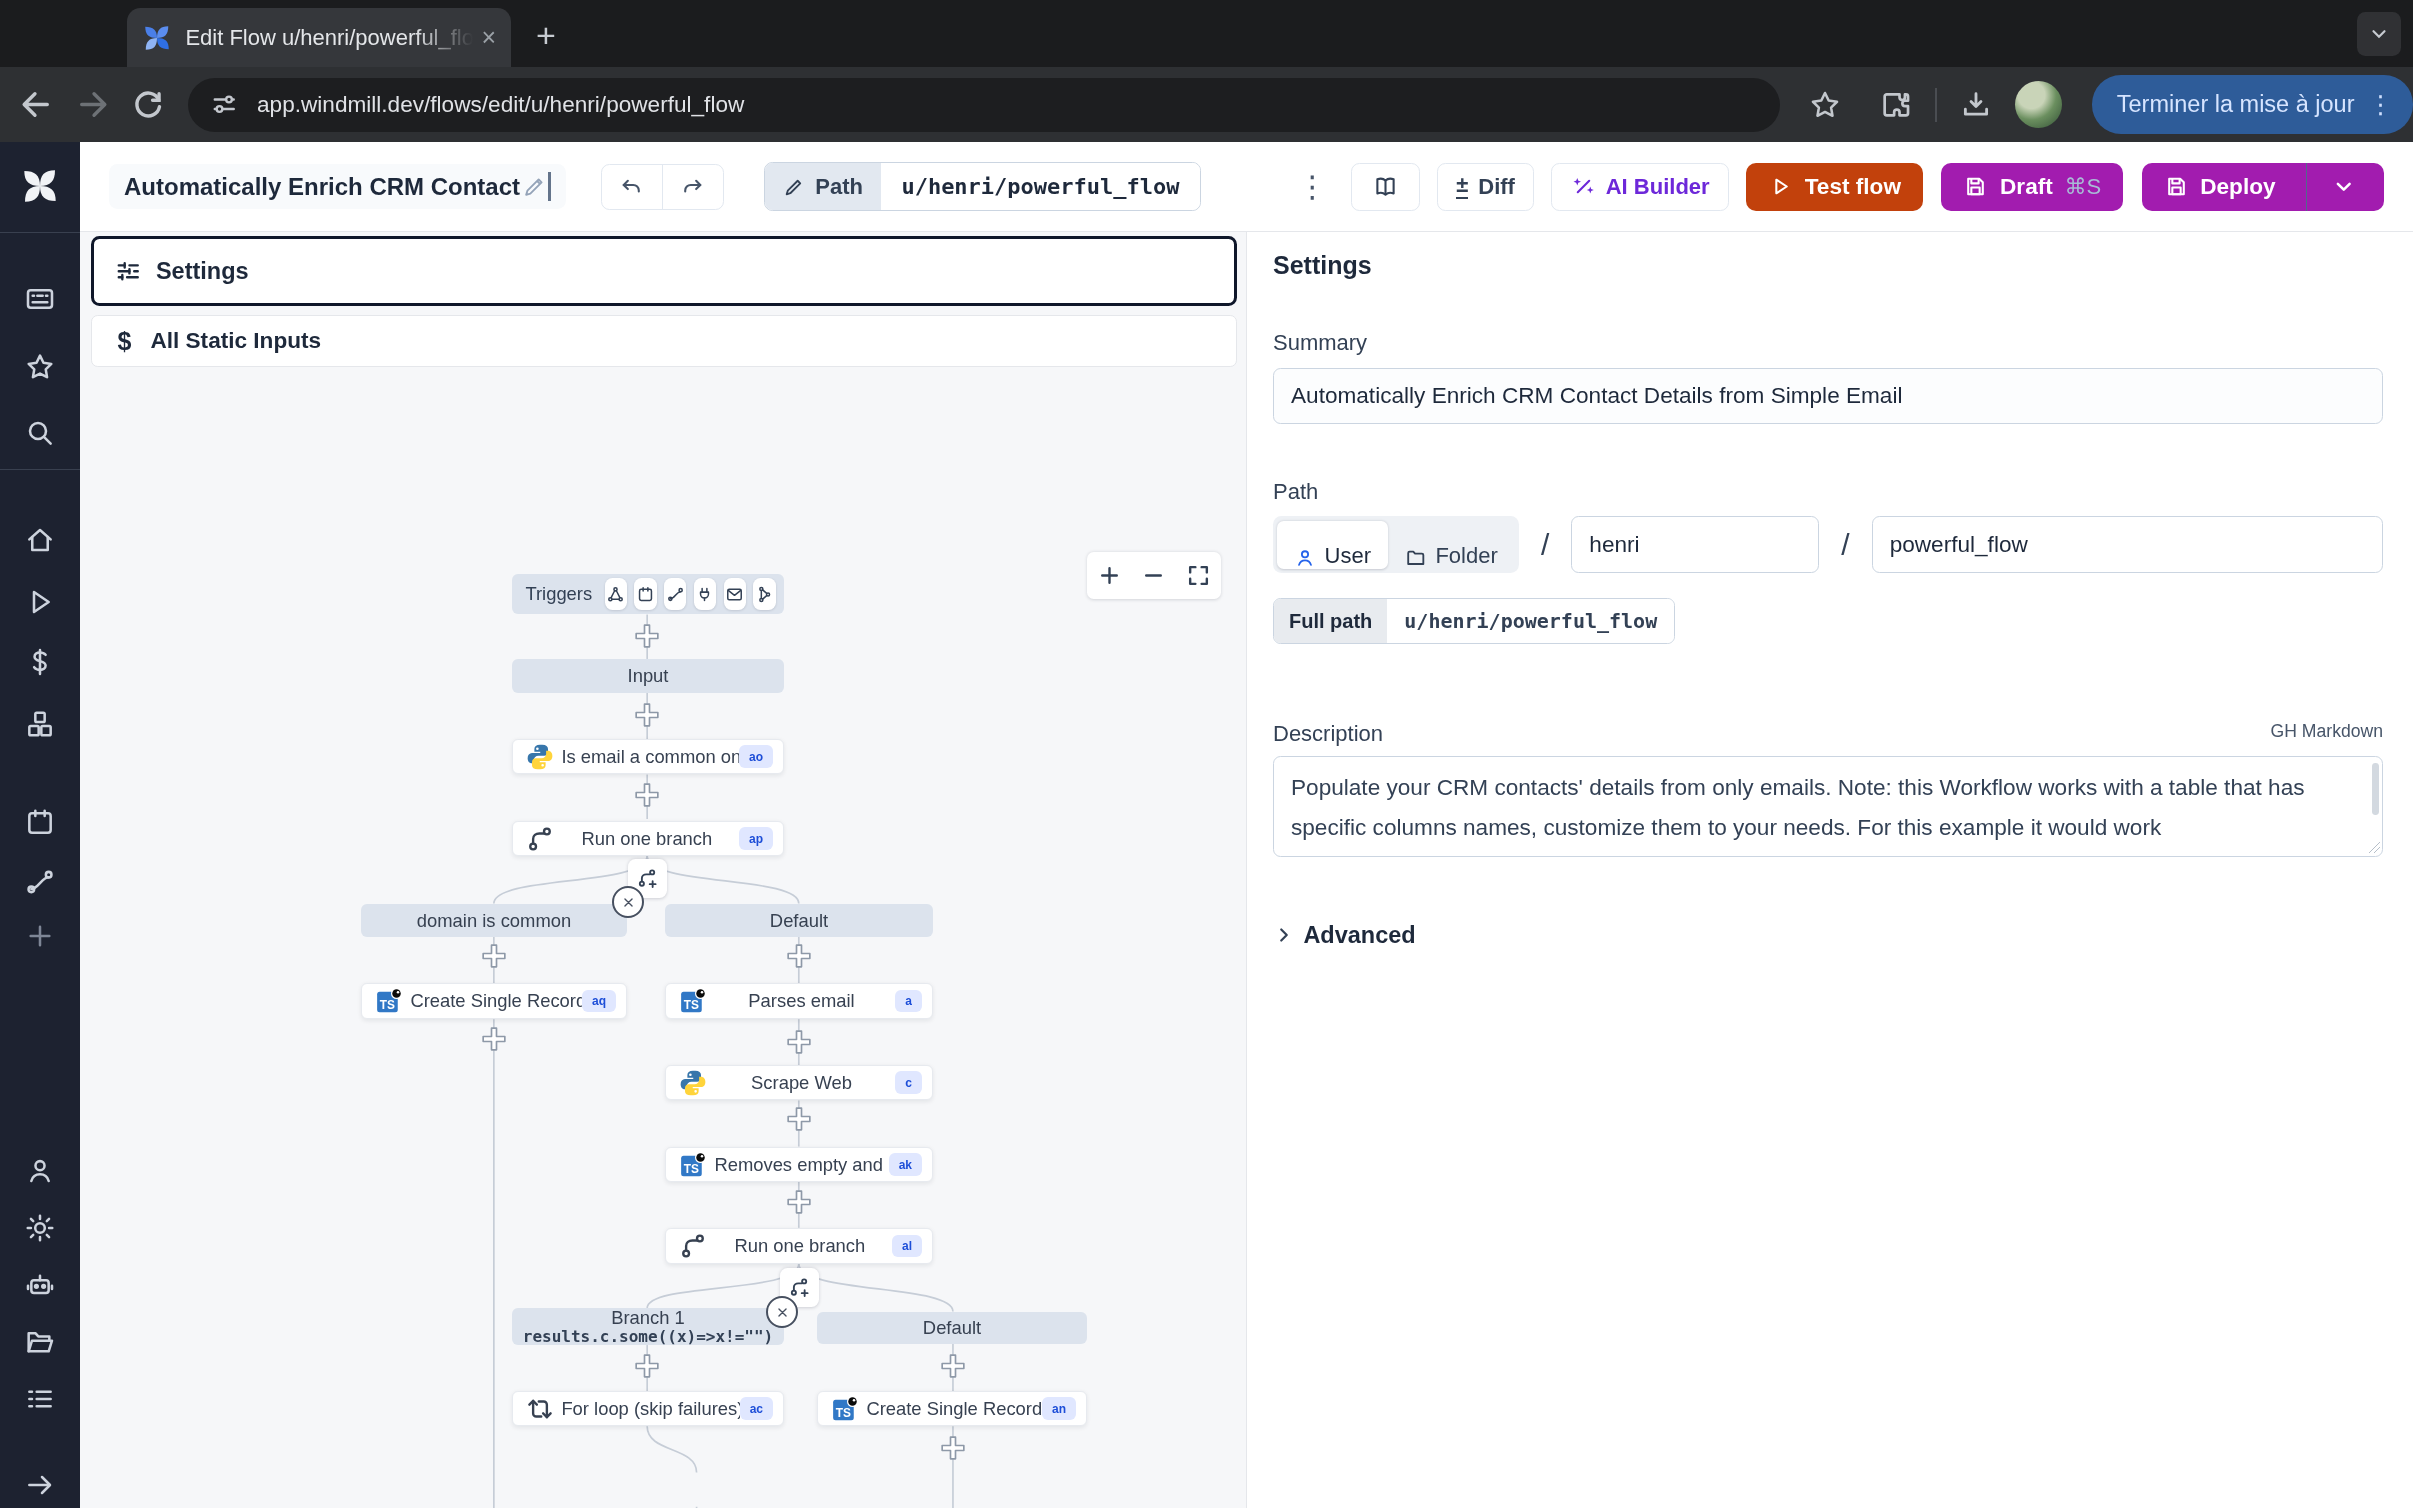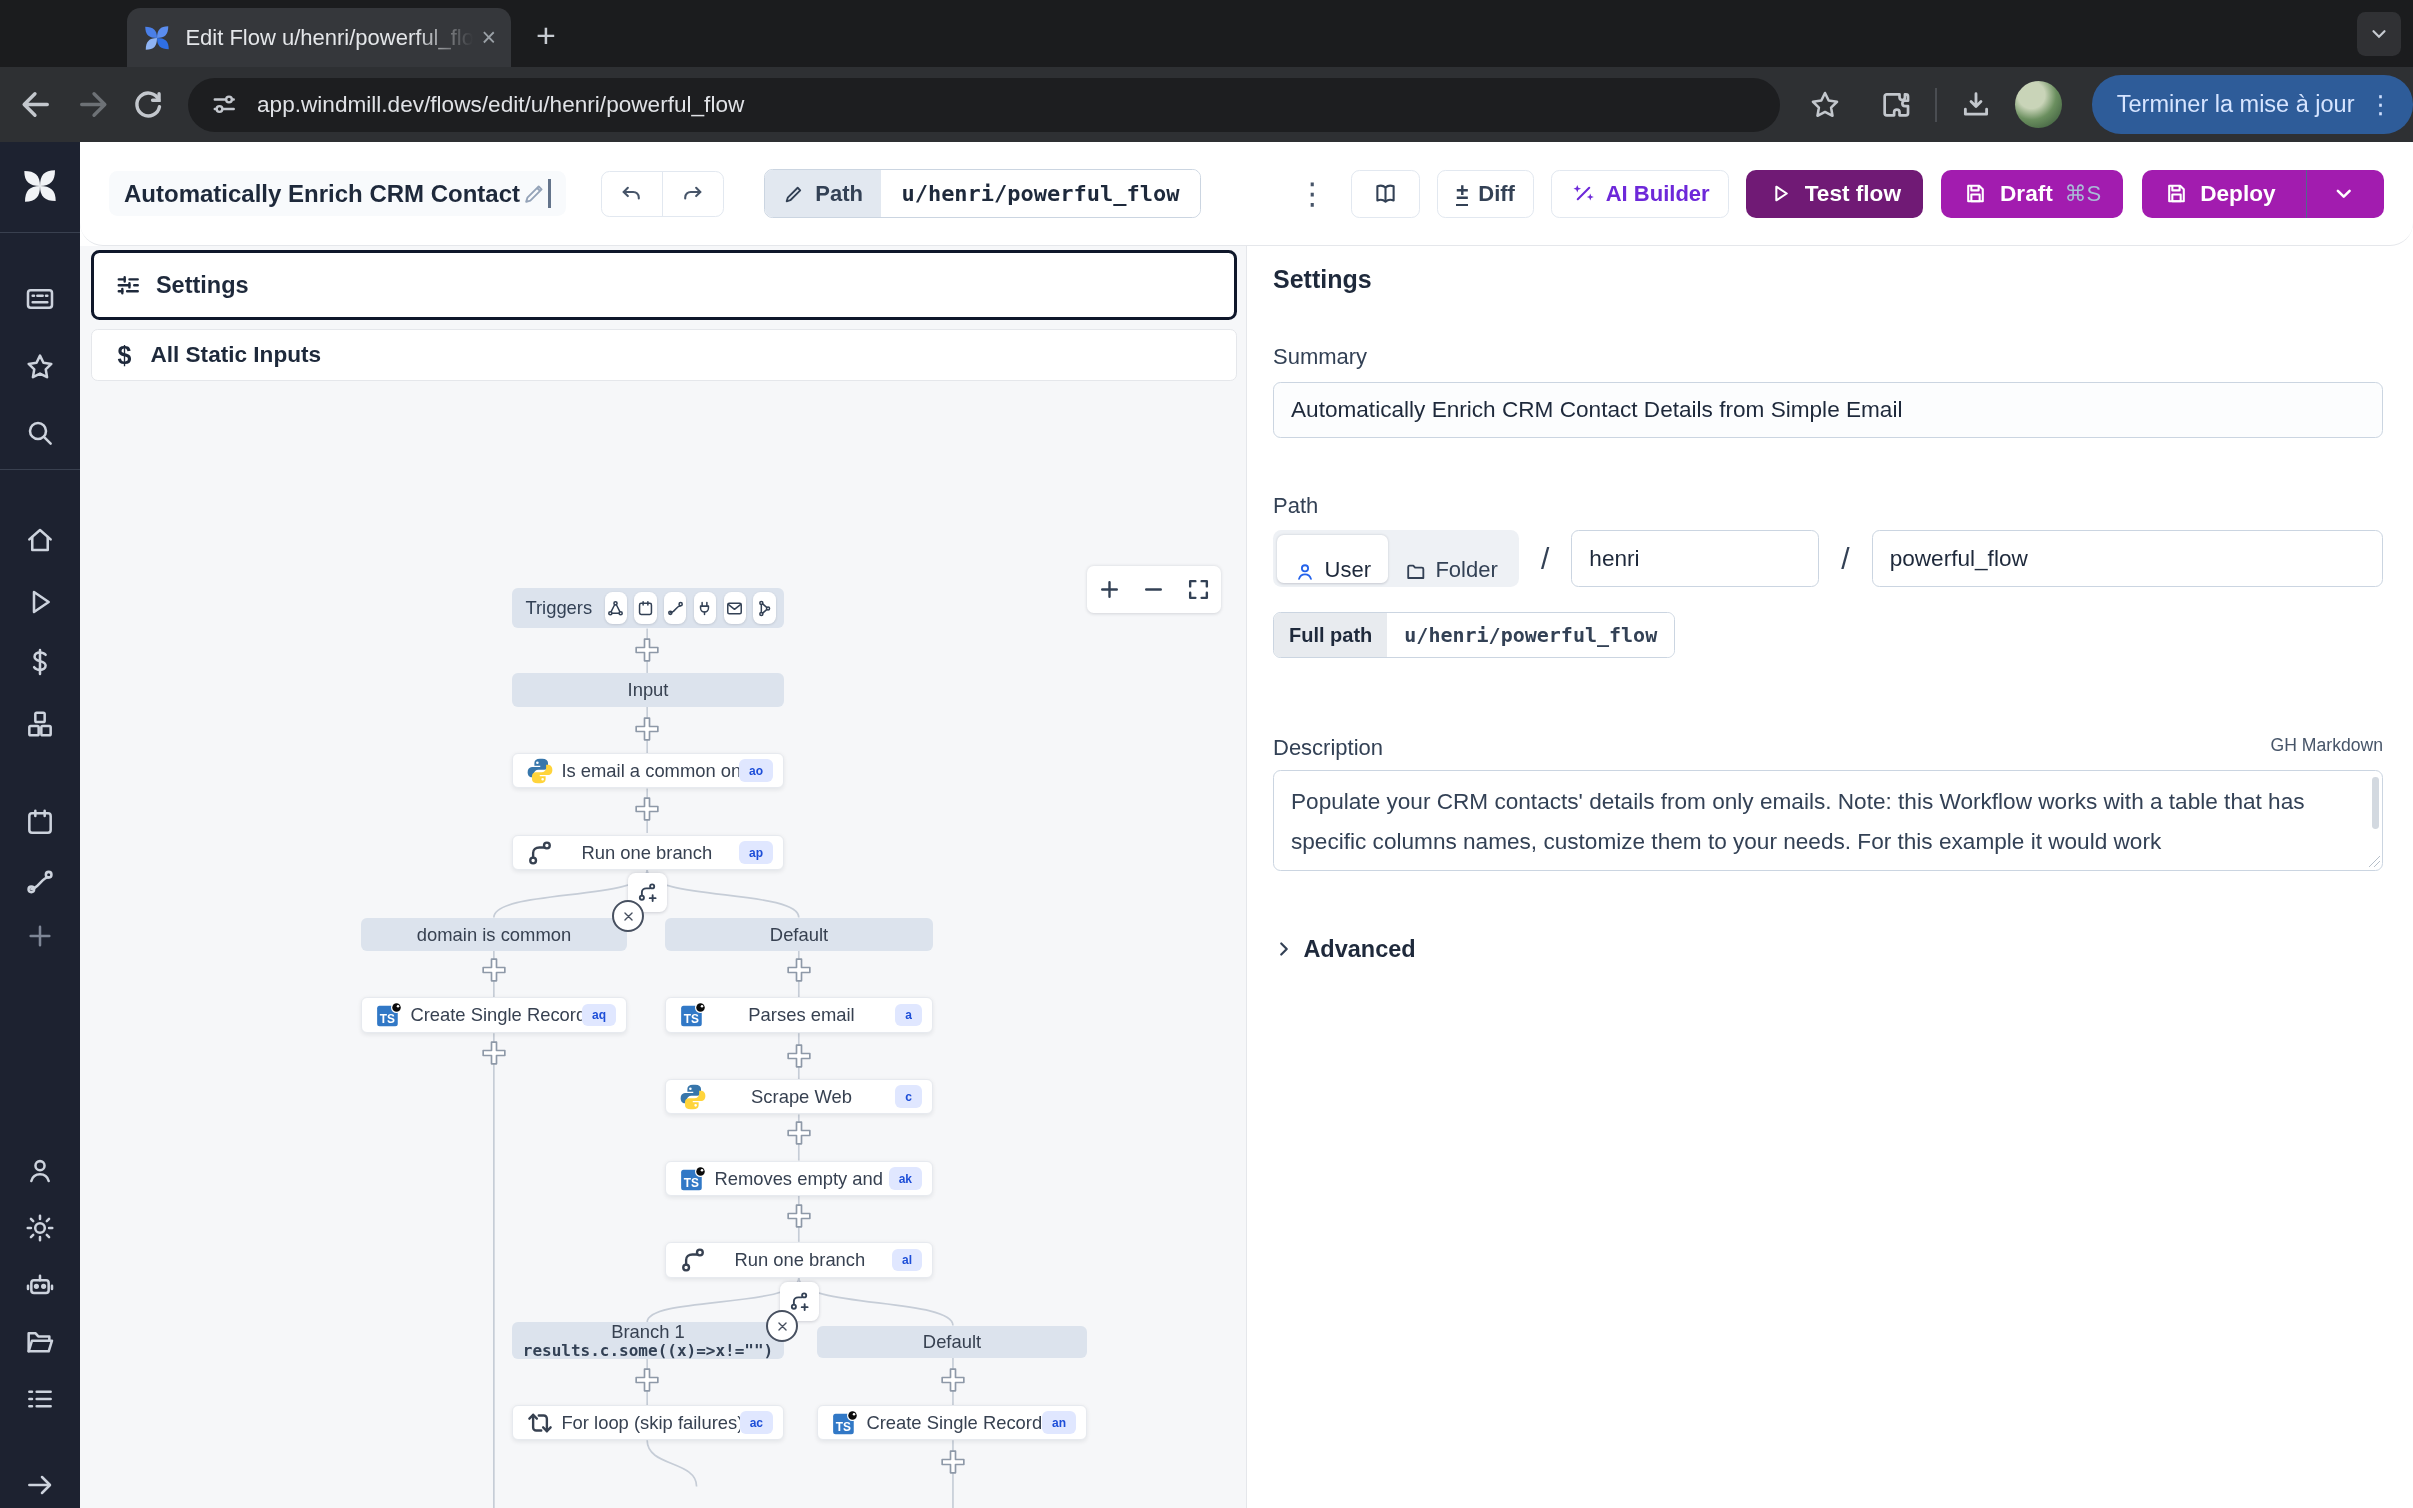--- a/index.html
+++ b/index.html
@@ -41,42 +41,42 @@
   
   #app{position:absolute;top:142px;left:0;width:2413px;height:1366px;display:flex;background:#fff;}
   #rail{position:relative;width:80px;flex:none;background:#1d2230;height:100%;}
   #rail .logo{position:absolute;left:20px;top:23.5px;width:40px;height:40px;color:#f1f3f6;}
   #rail .rsep{position:absolute;left:0;width:80px;height:0.8px;background:#39404f;}
   .railic{position:absolute;left:24px;width:32px;height:32px;color:#cdd3dd;}
   .railic.dim{color:#7e8696;}
   #main{flex:1;display:flex;flex-direction:column;min-width:0;}
 
   
-  #apphead{height:104px;flex:none;background:#fff;border-bottom:1.7px solid #e5e7eb;display:flex;align-items:center;box-sizing:border-box;border-radius:23px;}
+  #apphead{height:90px;flex:none;background:#fff;border-bottom:1.7px solid #e5e7eb;display:flex;align-items:center;box-sizing:border-box;}
   #titlechip{margin-left:29px;background:#f8fafc;border-radius:8.4px;padding:8.4px 15px;display:flex;align-items:center;}
   #titlechip .tt{font-size:24px;font-weight:bold;color:#1e293b;white-space:nowrap;}
   #titlechip .pen{width:25px;height:25px;color:#94a3b8;margin-left:1.7px;}
   #titlechip .caret{width:2.5px;height:28.5px;background:#64748b;margin-left:1.7px;}
   #undoredo{margin-left:35px;display:flex;border:1.7px solid #e2e8f0;border-radius:8.4px;overflow:hidden;background:#fff;}
   #undoredo .ub{width:60px;height:44px;display:flex;align-items:center;justify-content:center;color:#475569;}
   #undoredo .ub+.ub{border-left:1.7px solid #e2e8f0;}
   #undoredo svg{width:25px;height:25px;}
   #pathchip{margin-left:40px;display:flex;align-items:stretch;border:1.7px solid #cbd5e1;border-radius:8.4px;overflow:hidden;height:47px;}
   #pathchip .lab{background:#e2e8f0;display:flex;align-items:center;padding:0 18.4px;gap:10px;color:#334155;font-size:22px;font-weight:bold;}
   #pathchip .lab .ico{width:22px;height:22px;}
   #pathchip .val{background:#fff;display:flex;align-items:center;padding:0 20px;font-size:22px;color:#1e293b;}
   #headspace{flex:1;}
   #kebab{color:#475569;font-size:30px;margin-right:23.5px;line-height:30px;}
   .hbtn{height:48px;border:1.7px solid #e2e8f0;border-radius:8.4px;background:#fff;display:flex;align-items:center;
     justify-content:center;margin-right:17px;padding:0 18.4px;font-size:22px;font-weight:bold;color:#334155;gap:10px;box-sizing:border-box;}
   .hbtn .ico{width:25px;height:25px;}
   #aibtn{color:#6d28d9;}
   .solidbtn{height:48px;border-radius:10px;display:flex;align-items:center;justify-content:center;margin-right:18.4px;
     padding:0 22px;font-size:22.6px;font-weight:bold;color:#fff;gap:11.7px;}
-  #testflow{background:#701a75;}
+  #testflow{background:#c2410c;}
   #draftbtn,#deploybtn{background:#a21caf;}
   #draftbtn .sc{color:#a9bbd6;font-weight:normal;font-size:22px;}
   .solidbtn .ico{width:25px;height:25px;}
   #deploybtn{padding-right:15px;margin-right:29px;}
   #deploybtn .divider{width:1.7px;height:48px;background:#53688c;margin-left:18.4px;}
   #deploybtn .chev{width:50px;display:flex;align-items:center;justify-content:center;}
   #deploybtn .chev svg{width:23.5px;height:23.5px;}
 
   
   #content{flex:1;display:flex;min-height:0;}

